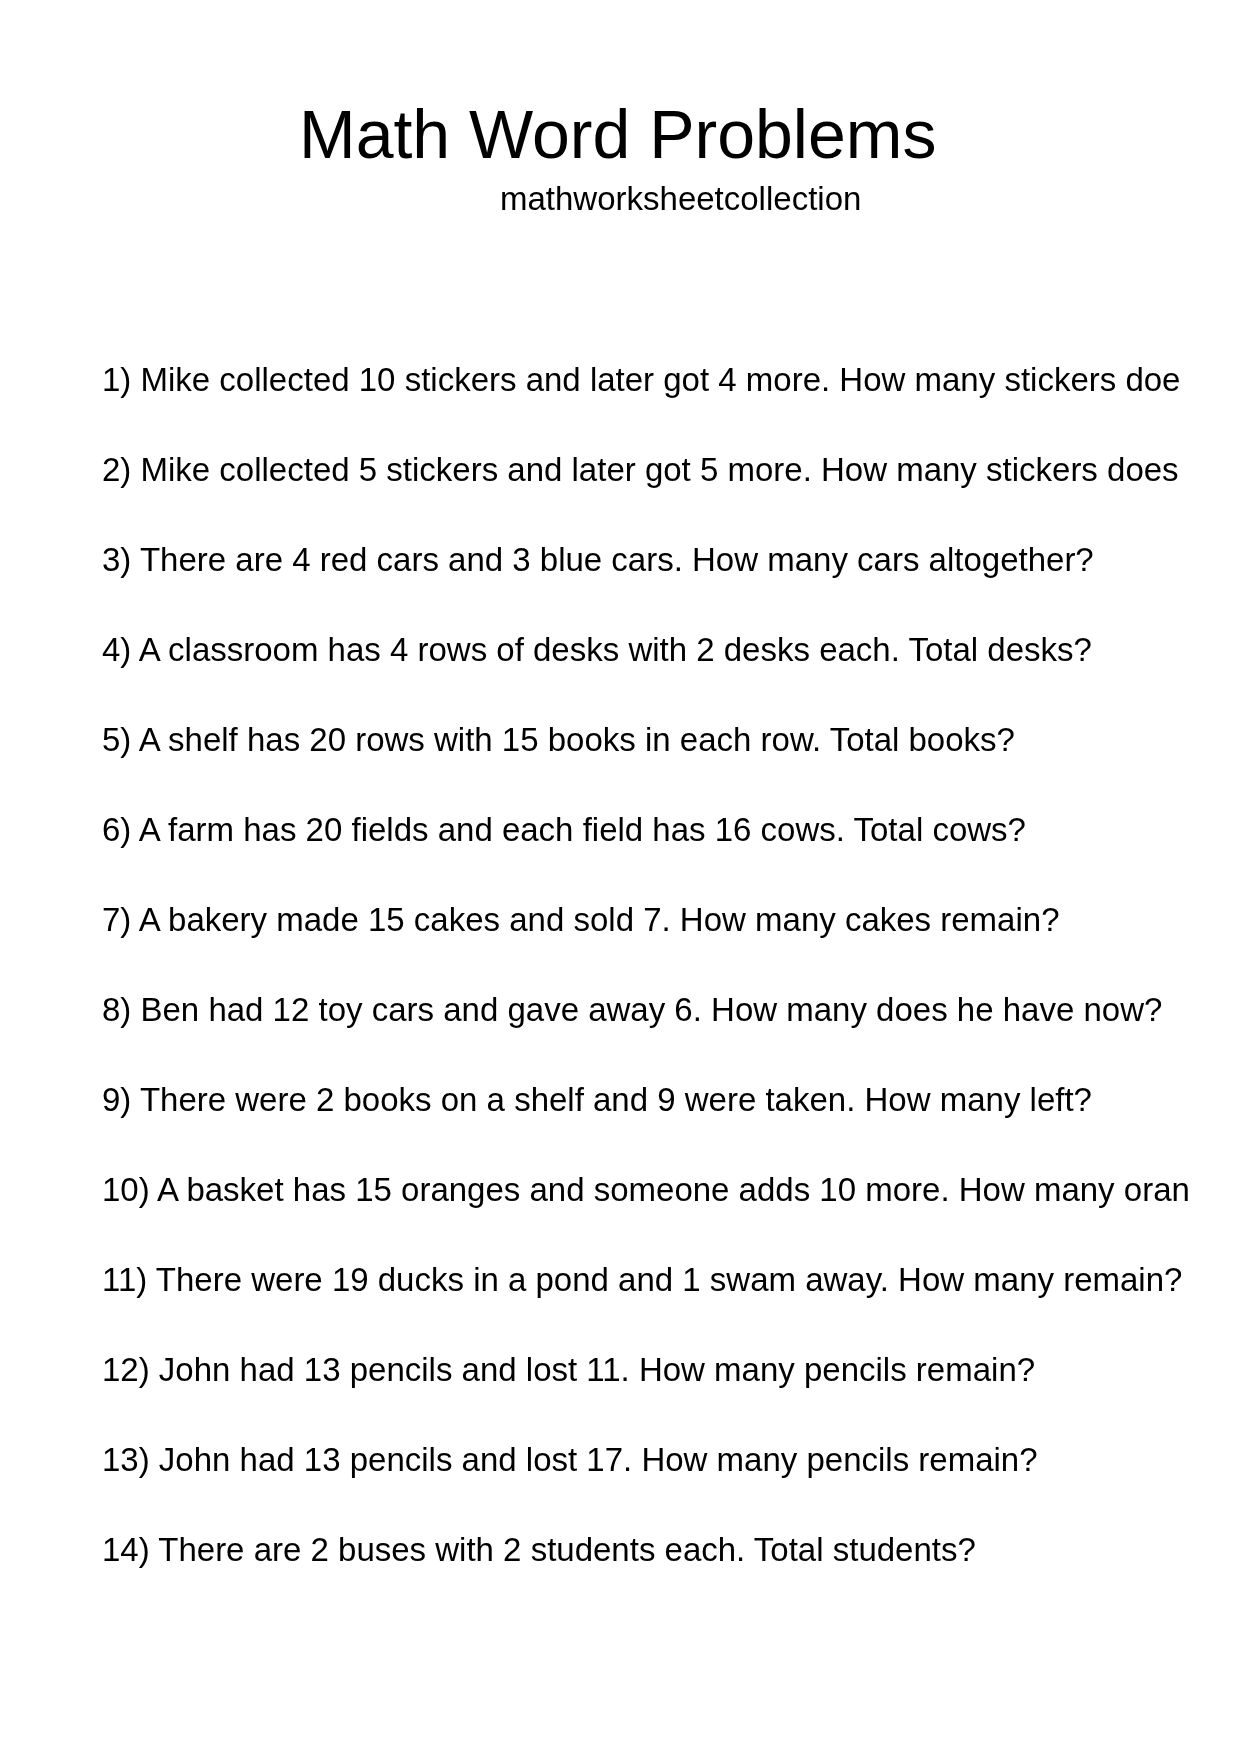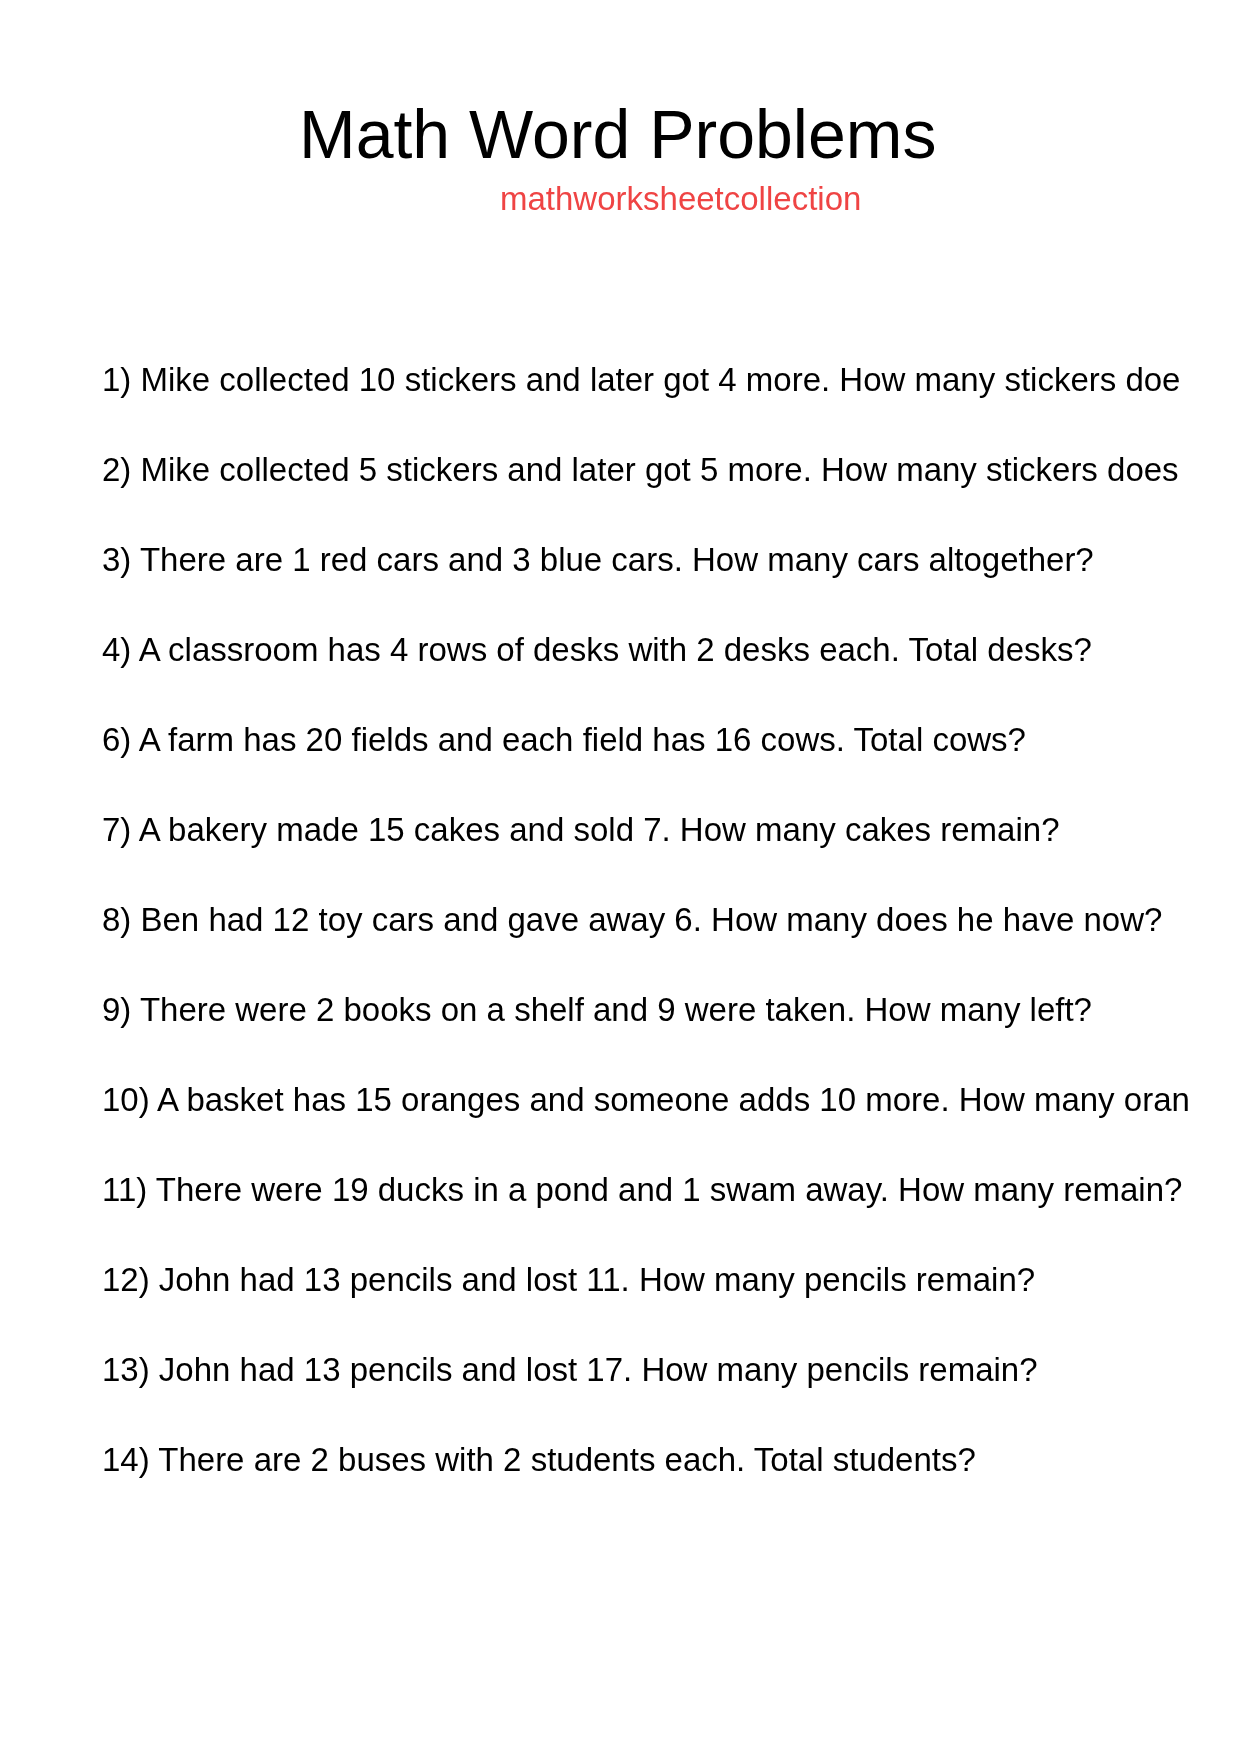--- a/index.html
+++ b/index.html
@@ -24,21 +24,21 @@
       white-space: nowrap;
       margin: 0;
       font-weight: normal;
     }
     .subtitle {
       position: absolute;
       left: 500px;
       top: 179px;
       font-size: 33px;
       line-height: 40px;
-      color: #ef4444;
+      color: #000000;
       white-space: nowrap;
     }
     .problems {
       position: absolute;
       left: 102px;
       top: 360px;
       width: 1138px;
       margin: 0;
       padding: 0;
       list-style: none;
@@ -54,22 +54,23 @@
   </style>
 </head>
 <body>
 
 <h1 class="title">Math Word Problems</h1>
 <div class="subtitle">mathworksheetcollection</div>
 
 <ol class="problems">
   <li class="problem">1) Mike collected 10 stickers and later got 4 more. How many stickers doe</li>
   <li class="problem">2) Mike collected 5 stickers and later got 5 more. How many stickers does</li>
-  <li class="problem">3) There are 1 red cars and 3 blue cars. How many cars altogether?</li>
+  <li class="problem">3) There are 4 red cars and 3 blue cars. How many cars altogether?</li>
   <li class="problem">4) A classroom has 4 rows of desks with 2 desks each. Total desks?</li>
+  <li class="problem">5) A shelf has 20 rows with 15 books in each row. Total books?</li>
   <li class="problem">6) A farm has 20 fields and each field has 16 cows. Total cows?</li>
   <li class="problem">7) A bakery made 15 cakes and sold 7. How many cakes remain?</li>
   <li class="problem">8) Ben had 12 toy cars and gave away 6. How many does he have now?</li>
   <li class="problem">9) There were 2 books on a shelf and 9 were taken. How many left?</li>
   <li class="problem">10) A basket has 15 oranges and someone adds 10 more. How many oran</li>
   <li class="problem">11) There were 19 ducks in a pond and 1 swam away. How many remain?</li>
   <li class="problem">12) John had 13 pencils and lost 11. How many pencils remain?</li>
   <li class="problem">13) John had 13 pencils and lost 17. How many pencils remain?</li>
   <li class="problem">14) There are 2 buses with 2 students each. Total students?</li>
 </ol>

